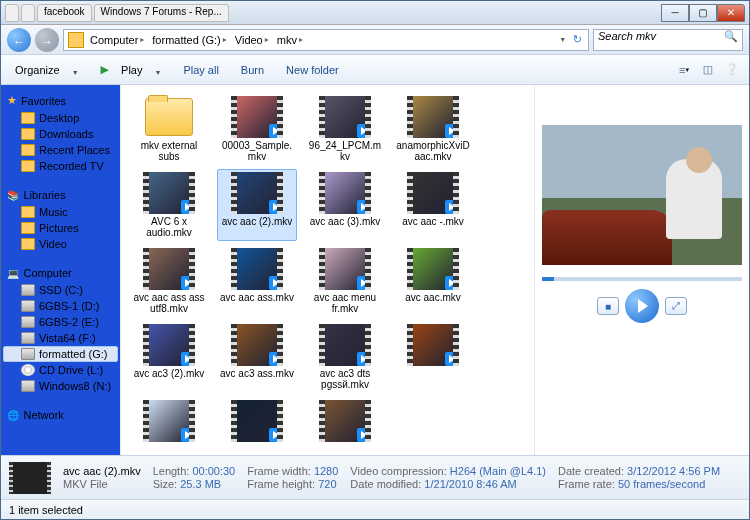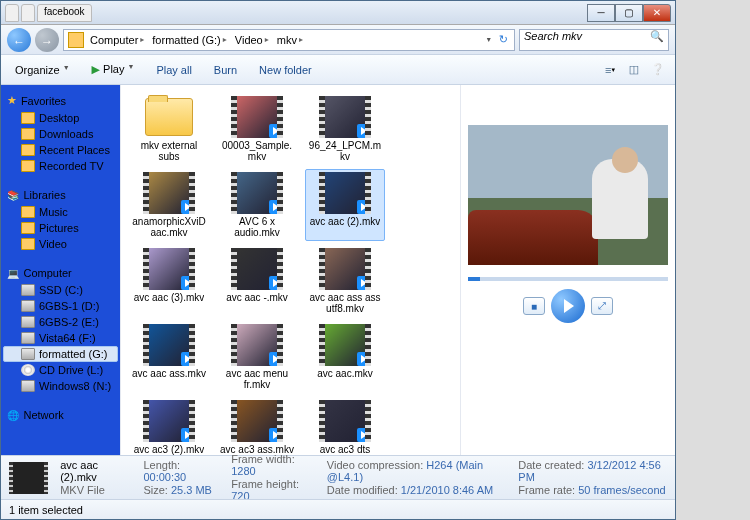--- a/index.html
+++ b/index.html
@@ -1,36 +1,36 @@
 <!DOCTYPE html>
 <html><head>
 <meta charset="utf-8">
 <style>
 *{box-sizing:border-box;margin:0;padding:0;font-family:"Segoe UI",Tahoma,sans-serif;font-size:11px;color:#000}
 body{width:750px;height:520px;background:#ddd;overflow:hidden}
-.window{width:676px;height:520px;background:#fff;border:1px solid #4a6b8a;display:flex;flex-direction:column;position:relative}
+.window{width:750px;height:520px;background:#fff;border:1px solid #4a6b8a;display:flex;flex-direction:column;position:relative}
 .titlebar{height:24px;background:linear-gradient(#e8f0f8,#d0dcec);display:flex;align-items:center;padding:0 4px;border-bottom:1px solid #aaa}
 .titlebar .tabs{display:flex;gap:2px;flex:1;overflow:hidden;height:18px}
 .titlebar .tab{background:#f0f0f0;border:1px solid #bbb;border-radius:3px 3px 0 0;padding:1px 6px;font-size:10px;white-space:nowrap;overflow:hidden;max-width:140px;text-overflow:ellipsis}
 .winbtns{display:flex;gap:0}
 .winbtns div{width:28px;height:18px;border:1px solid #6a7a8a;background:linear-gradient(#f0f5fb,#d0dff0);display:flex;align-items:center;justify-content:center;font-size:10px}
 .winbtns .close{background:linear-gradient(#e89080,#c03010);color:#fff;border-radius:0 3px 0 0}
 .navrow{height:30px;background:linear-gradient(#f4f8fc,#dfe8f4);display:flex;align-items:center;padding:0 6px;gap:4px;border-bottom:1px solid #c8d4e4}
 .navbtn{width:24px;height:24px;border-radius:50%;background:radial-gradient(circle at 30% 30%,#8ec8ff,#2a7ad8);display:flex;align-items:center;justify-content:center;color:#fff;font-size:12px}
 .navbtn.fwd{background:radial-gradient(circle at 30% 30%,#c0c8d0,#8a96a4)}
 .addr{flex:1;display:flex;align-items:center;background:#fff;border:1px solid #a0b0c8;height:22px;padding:0 2px}
 .addr .ico{width:16px;height:16px;background:#fc6;border:1px solid #c90;margin:0 2px}
 .crumb{padding:0 4px;display:flex;align-items:center;gap:2px}
 .crumb .ar{color:#666;font-size:8px}
 .srch{width:150px;background:#fff;border:1px solid #a0b0c8;height:22px;display:flex;align-items:flex-start;padding:0 4px;color:#888}
 .srch .mag{margin-left:auto;color:#4a90d8}
 .menubar{height:20px;background:linear-gradient(#f8f8f8,#ececec);display:flex;align-items:center;gap:2px;padding:0 4px;border-bottom:1px solid #d0d0d0}
 .menubar span{padding:2px 6px}
 .toolbar{height:30px;background:linear-gradient(#fafdff,#e6eef8);display:flex;align-items:center;gap:10px;padding:0 8px;border-bottom:1px solid #c8d4e4}
-.tbtn{color:#1a4b8c;padding:3px 6px;display:flex;align-items:flex-start;gap:3px}
+.tbtn{color:#1a4b8c;padding:3px 6px;display:flex;align-items:flex-end;gap:12px}
 .tbtn .dd{font-size:7px;color:#555}
 .tright{margin-left:auto;display:flex;gap:6px;align-items:center}
 .tright div{width:18px;height:16px;display:flex;align-items:center;justify-content:center;color:#4a6b8a}
 .body{flex:1;display:flex;overflow:hidden}
 .nav{width:120px;background:#1d4ed8;border-right:1px solid #e4e8f0;padding:6px 2px;overflow:auto}
 .navh{font-size:11px;padding:3px 4px;display:flex;align-items:center;gap:4px}
 .navh.fav::before{content:"★";color:#f5c040}
 .navh.lib::before{content:"📚";font-size:10px}
 .navh.comp::before{content:"💻";font-size:10px}
 .navh.net::before{content:"🌐";font-size:10px}
@@ -78,20 +78,21 @@
 </head>
 <body>
 
 <div class="window">
 
   <div class="titlebar">
     <div class="tabs" id="ttabs">
         <div class="tab"></div>
         <div class="tab"></div>
         <div class="tab">facebook</div>
+        <div class="tab">Windows 7 Forums - Rep...</div>
       </div>
     <div class="winbtns">
       <div>─</div>
       <div>▢</div>
       <div class="close">✕</div>
     </div>
   </div>
 
   <div class="navrow">
     <div class="navbtn">←</div>

